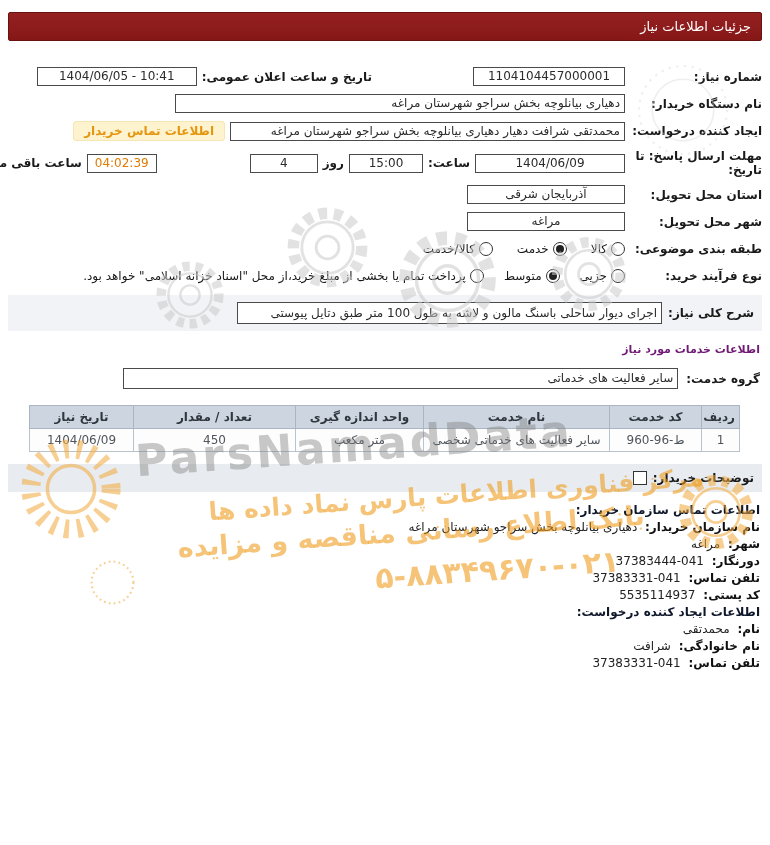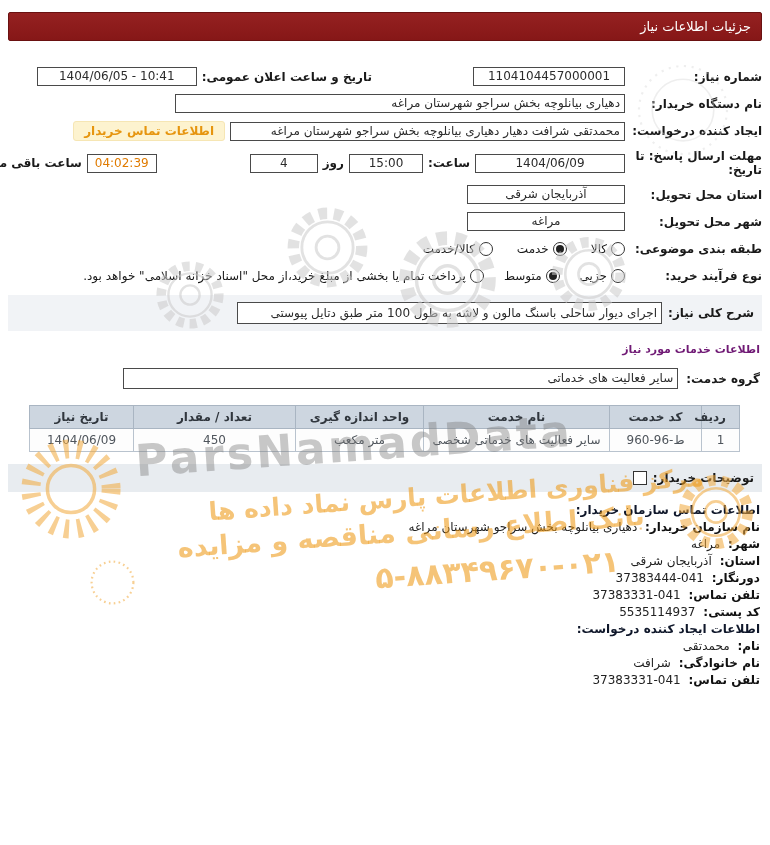--- a/index.html
+++ b/index.html
@@ -54,21 +54,21 @@
   }
   .band2{background:#e8ecf0;}
   .svc-title{font-weight:bold;font-size:11px;margin:12px 2px 0;color:#701a75;}
   .group-row{display:flex;align-items:center;gap:8px;margin:12px 2px 0;}
   table.svc{
     border-collapse:collapse;margin:16px 22px 0 30px;
     width:710px;table-layout:fixed;
   }
   table.svc th{
     background:#cdd6e0;border:1px solid #a9b5c2;
-    font-weight:bold;color:#30363d;height:22px;font-size:12px;padding:0 13px;
+    font-weight:bold;color:#30363d;height:22px;font-size:12px;padding:0 4px;
   }
   table.svc td{
     border:1px solid #b9c3ce;color:#4f555c;height:22px;
     text-align:center;background:#fdfdfd;font-size:12px;padding:0 3px;
     overflow:hidden;white-space:nowrap;
   }
   .checkbox{
     width:12px;height:12px;border:1px solid #333;background:#fff;
     display:inline-block;flex:none;cursor:pointer;position:relative;
   }
@@ -229,21 +229,20 @@
 
   <div class="band band2" style="margin-top:12px;">
     <span class="lbl">توضیحات خریدار:</span>
     <span class="checkbox"></span>
   </div>
 
   <div class="contact">
     <p class="c-title">اطلاعات تماس سازمان خریدار:</p>
     <p><b>نام سازمان خریدار:</b> <span>دهیاری بیانلوچه بخش سراجو شهرستان مراغه</span></p>
     <p><b>شهر:</b> <span>مراغه</span></p>
-    <p><b>استان:</b> <span>آذربایجان شرقی</span></p>
     <p><b>دورنگار:</b> <span>041-37383444</span></p>
     <p><b>تلفن تماس:</b> <span>041-37383331</span></p>
     <p><b>کد پستی:</b> <span>5535114937</span></p>
     <p class="c-title">اطلاعات ایجاد کننده درخواست:</p>
     <p><b>نام:</b> <span>محمدتقی</span></p>
     <p><b>نام خانوادگی:</b> <span>شرافت</span></p>
     <p><b>تلفن تماس:</b> <span>041-37383331</span></p>
   </div>
 
 </div>

